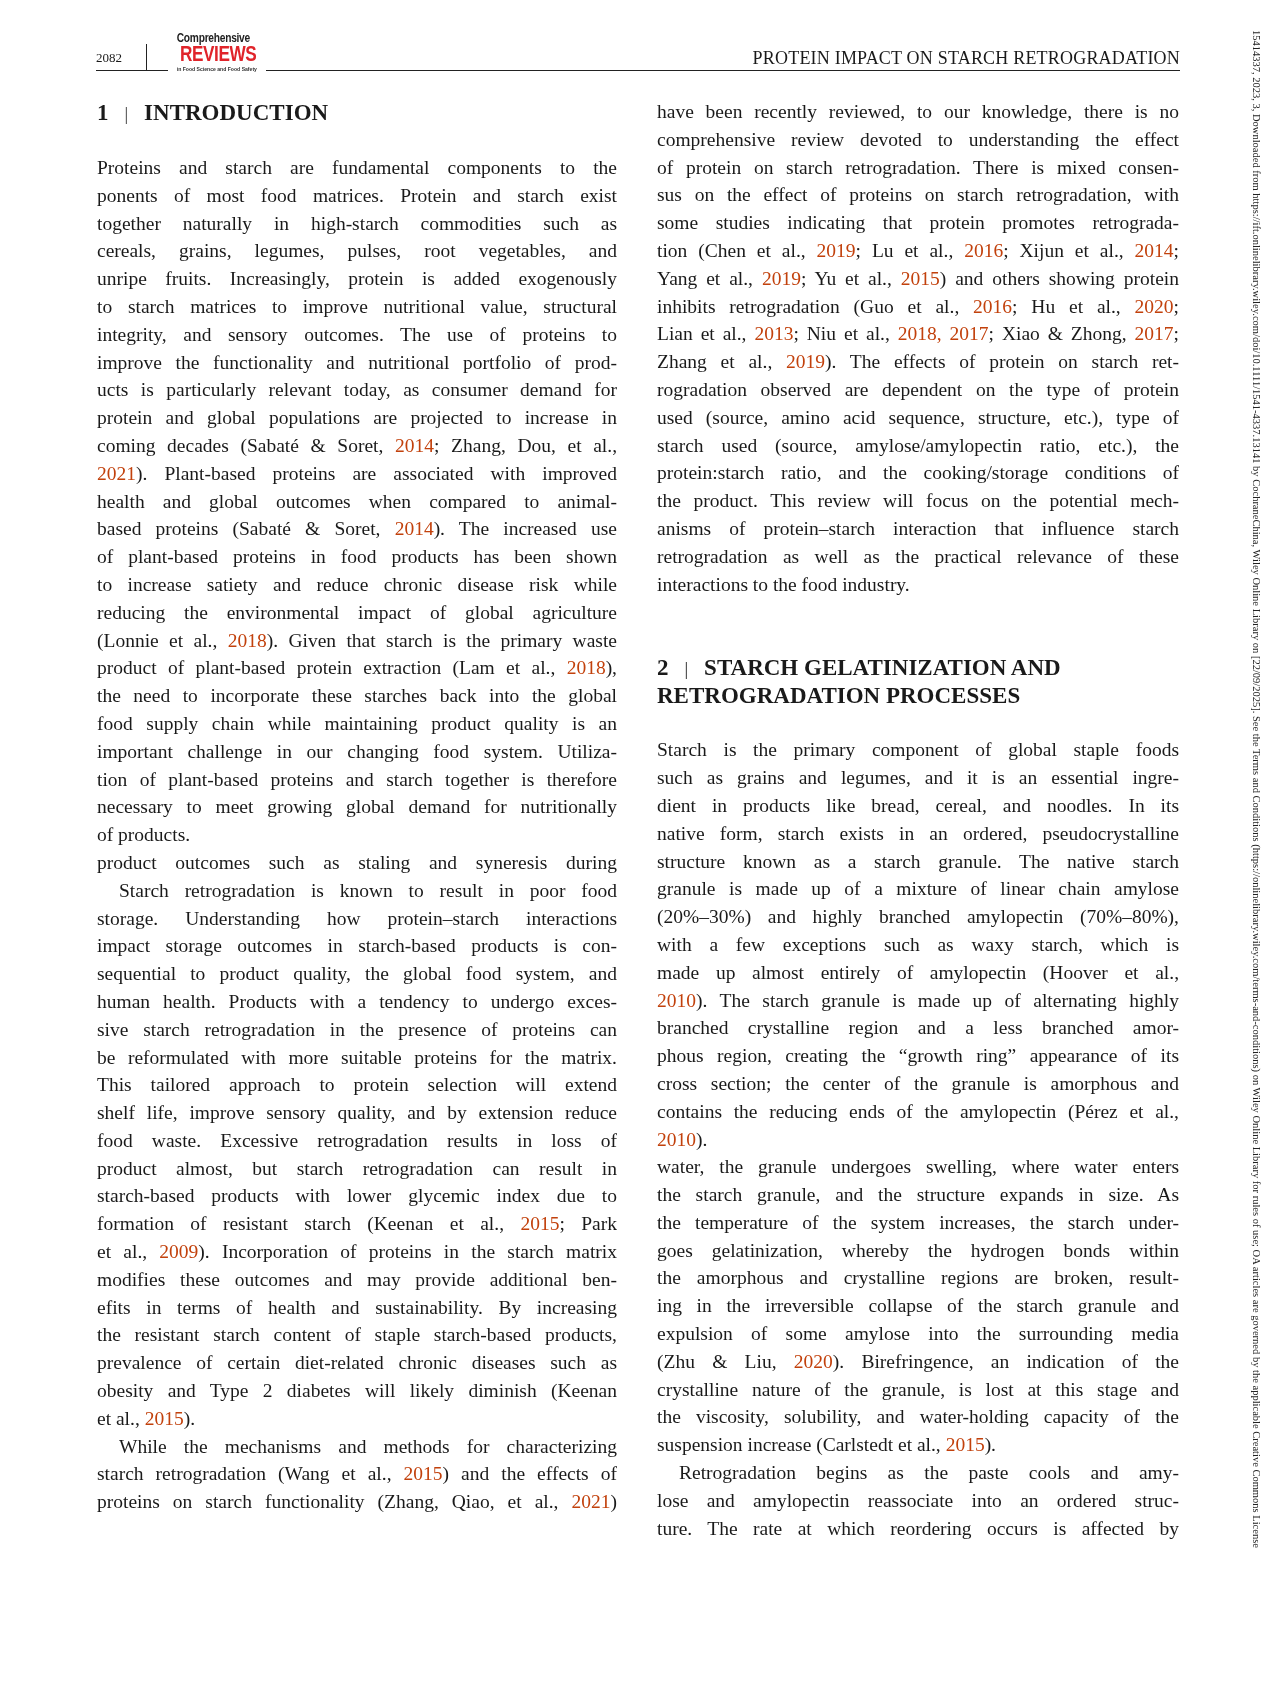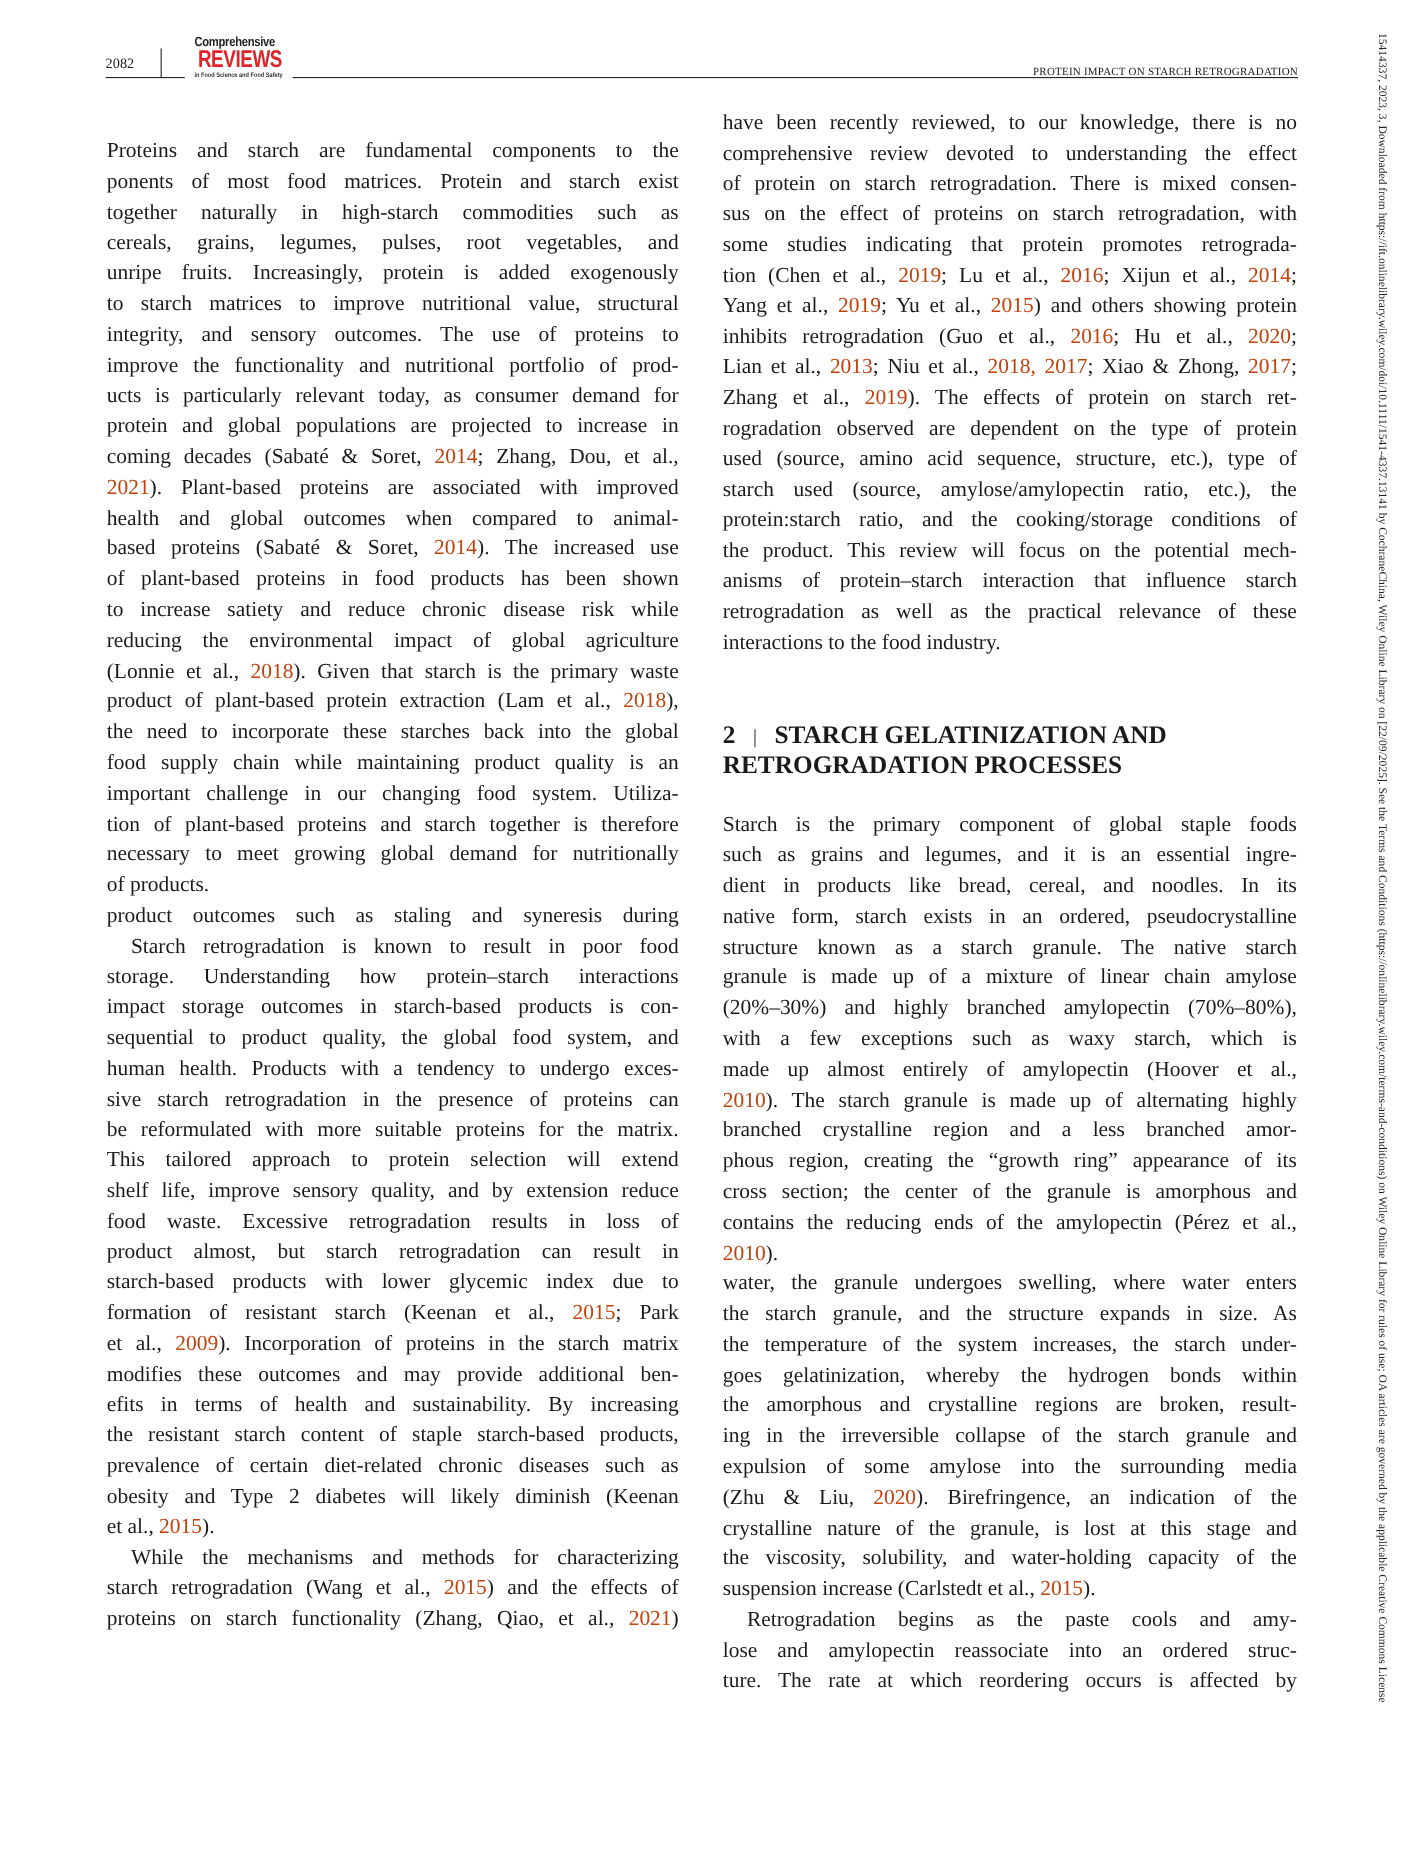--- a/index.html
+++ b/index.html
@@ -8,21 +8,21 @@
   .header { position: absolute; left: 96px; top: 36px; width: 1084px; height: 40px; }
   .page-num { position: absolute; left: 0; top: 14px; font-size: 13px; font-weight: normal; }
   .hdr-sep { position: absolute; left: 50px; top: 8px; width: 1px; height: 26px; background: #222; }
   .logo { position: absolute; left: 74px; top: -4px; width: 90px; text-align: left;
           font-family: "Liberation Sans", "DejaVu Sans", sans-serif; line-height: 1; }
   .logo .l1 { font-size: 12px; font-weight: bold; color: #222; letter-spacing: -0.3px; transform: scaleX(0.85); display:block; }
   .logo .l2 { font-size: 22px; font-weight: bold; color: #e0242a; letter-spacing: -0.5px; transform: scaleX(0.78); display:block; margin-top:-1px; }
   .logo .l3 { font-size: 6px; font-weight: bold; color: #333; transform: scaleX(0.85); display:block; margin-top:1px; white-space: nowrap; }
   .hdr-line-l { position: absolute; left: 0; top: 34px; width: 72px; height: 1px; background: #222; }
   .hdr-line-r { position: absolute; left: 170px; top: 34px; right: 0; height: 1px; background: #222; }
-  .running-title { position: absolute; right: 0; top: 24px; font-size: 10px; letter-spacing: 0.2px; }
+  .running-title { position: absolute; right: 0; top: 12px; font-size: 18px; letter-spacing: 0.2px; }
 
   .col { position: absolute; top: 98px; width: 520px; }
   .col-left { left: 97px; }
   .col-right { left: 657px; width: 522px; }
   .line { height: 27.8px; line-height: 27.8px; font-size: 19.5px; text-align: justify; text-align-last: justify;
           white-space: nowrap; overflow: visible; }
   .line.last { text-align-last: left; }
   .line.indent { padding-left: 22px; }
   .cite { color: #c2410c; }
   .h1 { font-size: 23px; font-weight: bold; height: 30px; line-height: 30px; }
@@ -45,20 +45,23 @@
     <span class="l1">Comprehensive</span>
     <span class="l2">REVIEWS</span>
     <span class="l3">in Food Science and Food Safety</span>
   </div>
   <span class="hdr-line-l"></span>
   <span class="hdr-line-r"></span>
   <span class="running-title">PROTEIN IMPACT ON STARCH RETROGRADATION</span>
 </div>
 
 <div class="col col-left">
+  <div class="h1">
+    <span class="num">1</span><span class="bar">|</span><span>INTRODUCTION</span>
+  </div>
   <div class="gap-h1"></div>
   <div>
       <div class="line">Proteins and starch are fundamental components to the</div>
       <div class="line">ponents of most food matrices. Protein and starch exist</div>
       <div class="line">together naturally in high-starch commodities such as</div>
       <div class="line">cereals, grains, legumes, pulses, root vegetables, and</div>
       <div class="line">unripe fruits. Increasingly, protein is added exogenously</div>
       <div class="line">to starch matrices to improve nutritional value, structural</div>
       <div class="line">integrity, and sensory outcomes. The use of proteins to</div>
       <div class="line">improve the functionality and nutritional portfolio of prod-</div>

